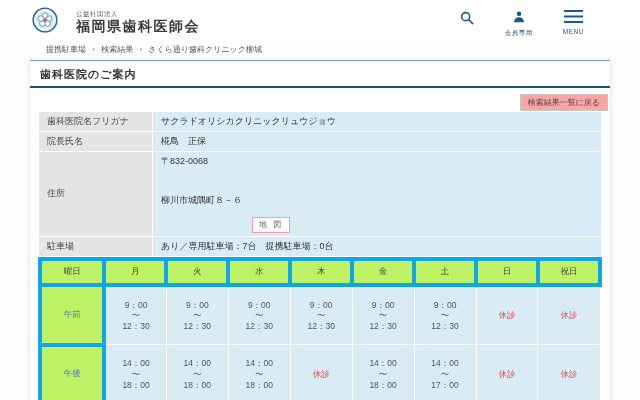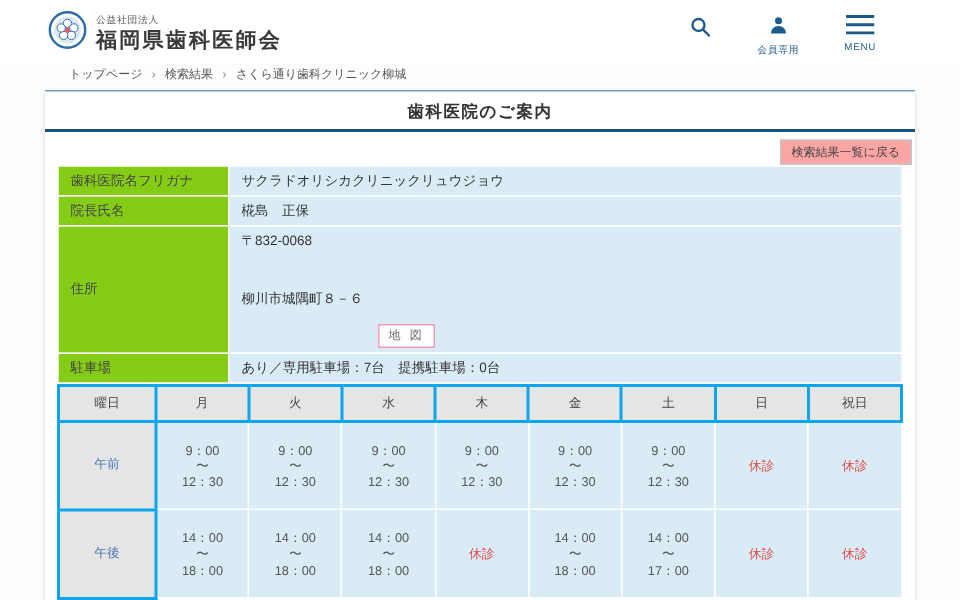--- a/index.html
+++ b/index.html
@@ -6,63 +6,63 @@
   html,body { width:640px; height:400px; }
   body {
     font-family:"Liberation Sans","DejaVu Sans",sans-serif;
     background:#fdfdfd; color:#333; overflow:hidden;
   }
   
   .site-header {
     height:42px; display:flex; align-items:center; justify-content:space-between;
     padding:2px 56px 0 32px; background:#fff;
   }
-  .logo-group { display:flex; align-items:center; gap:6px;justify-content:space-between; }
+  .logo-group { display:flex; align-items:center; gap:18px;justify-content:space-between; }
   .org-text { display:flex; flex-direction:column; line-height:1.15; }
   .org-type { font-size:6.5px; color:#555; letter-spacing:0.5px; }
   .org-name { font-size:14px; font-weight:bold; color:#3a3a3a; letter-spacing:1.5px; }
   .header-tools { display:flex; align-items:flex-start; gap:30px; padding-top:3px; }
   .tool { display:flex; flex-direction:column; align-items:center; gap:2px; cursor:pointer; background:none; border:none; }
   .tool-label { font-size:6.5px; color:#1b5a8a; letter-spacing:0.5px; }
   
   .breadcrumb { padding:2px 0 5px 46px; font-size:8px; color:#555; }
   .breadcrumb .sep { margin:0 4px; color:#888; }
   .breadcrumb .crumb { color:#555; text-decoration:none; }
   
   .panel {
     margin:0 30px; background:#fff; border-top:1px solid #6f9fc4;
     box-shadow:0 1px 4px rgba(80,110,140,0.25); min-height:336px; padding-bottom:4px;
   }
   .title-bar {
     display:flex; align-items:center; gap:6px;
-    padding:6px 10px 4px; border-bottom:2px solid #16527c;justify-content:center;
+    padding:6px 10px 4px; border-bottom:2px solid #16527c;
   }
   .page-title { font-size:11px; font-weight:bold; color:#333; letter-spacing:1px; }
   .back-row { text-align:right; padding:3px 2px 0; }
   .back-link {
     display:inline-flex; align-items:center; gap:4px; border:1px solid #c6c6c6;
     background:#fca5a5; padding:2px 7px; font-size:8px; color:#444; cursor:pointer;
   }
   .section-heading { margin:5px 8px 3px; font-size:10px; font-weight:bold; color:#2b3990; letter-spacing:0.5px; }
   .section-note { font-size:8.5px; font-weight:bold; color:#e05b5b; margin-left:8px; letter-spacing:0.5px; }
   
   table.info { border-collapse:collapse; width:calc(100% - 16px); margin:0 8px; font-size:9px; table-layout:fixed; }
   .info th, .info td { border:1px solid #fff; padding:3px 8px; text-align:left; font-weight:normal; vertical-align:middle; }
-  .info th { background:#84cc16; width:114px; color:#444; }
+  .info th { background:#e5e5e5; width:114px; color:#444; }
   .info td { background:#d9ecf5; color:#333; }
   .addr-line { display:block; line-height:1.5; }
   .addr-line2 { display:flex; align-items:center; }
   .map-btn {
     display:inline-flex; align-items:center; gap:4px; margin-left:10px;
     border:1px solid #ef9fae; background:#fff; padding:1px 6px;
     font-size:8px; color:#666; letter-spacing:2px; cursor:pointer;margin-top:48px;
   }
   
   table.hours { border-collapse:collapse; width:calc(100% - 16px); margin:0 8px; font-size:8.5px; table-layout:fixed; text-align:center; }
-  .hours th { border:2px solid #0ea5e9; background:#e5e5e5; padding:5px 0; font-weight:normal; color:#444; }
+  .hours th { border:4px solid #0ea5e9; background:#bef264; padding:5px 0; font-weight:normal; color:#444; }
   .hours th.rowlabel { color:#4a7ab5; }
   .hours td { border:1px solid #fff; background:#d9ecf5; padding:13px 0; color:#555; line-height:1.25; vertical-align:middle; }
   .hours col.daycol { width:auto; }
   .hours col.labelcol { width:11.5%; }
   .line { display:block; }
   .closed { color:#e04b4b; }
   span:empty { display:none; }
 </style>
 </head>
 <body>
@@ -113,21 +113,21 @@
           <rect x="0" y="5.5" width="19" height="2" fill="#1b5a8a"></rect>
           <rect x="0" y="11" width="19" height="2" fill="#1b5a8a"></rect>
         </svg>
       </span>
       <span class="tool-label">MENU</span>
     </button>
   </nav>
 </header>
 
 <div class="breadcrumb">
-  <a class="crumb">トップページ</a>
+  <a class="crumb">提携駐車場</a>
   <span class="sep">›</span>
   <a class="crumb">検索結果</a>
   <span class="sep">›</span>
   <span class="crumb">さくら通り歯科クリニック柳城</span>
 </div>
 
 <main class="panel">
 
   <div class="title-bar">
 

